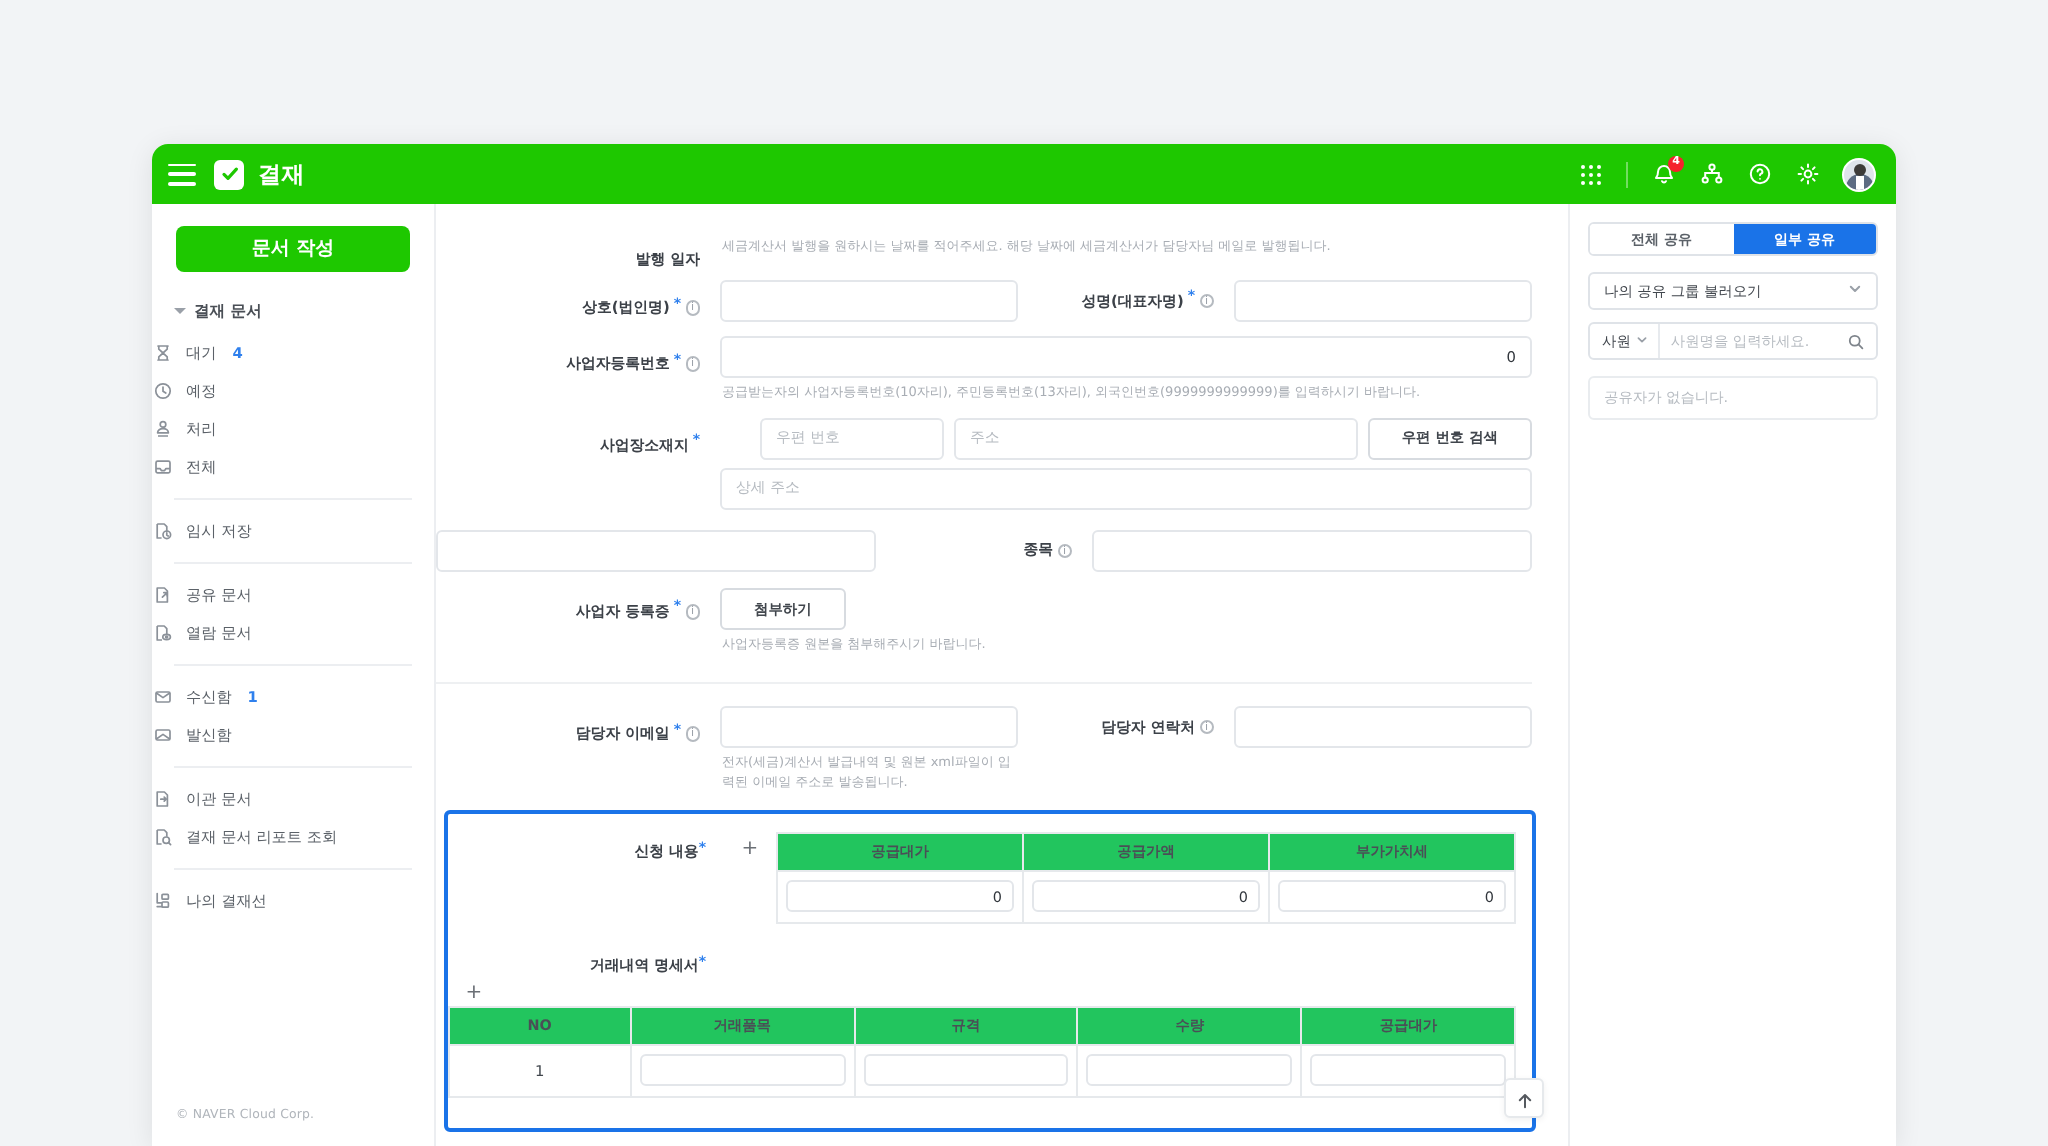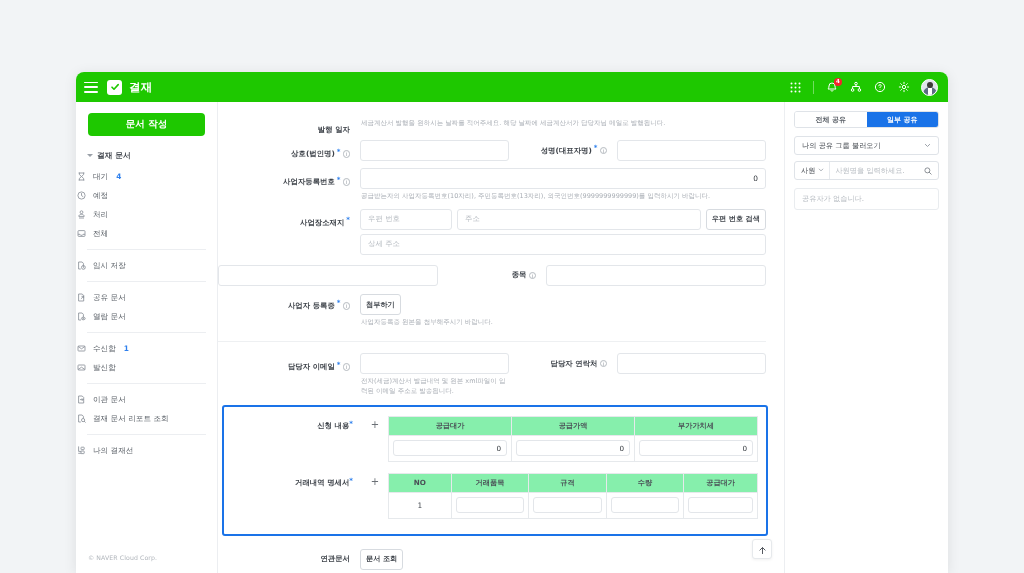--- a/index.html
+++ b/index.html
@@ -138,25 +138,25 @@
     padding: 3px 0 0 1px; margin-bottom:4px;
   }
   .two-col { display:flex; align-items:flex-start; }
   .two-col .half-a { flex:1; }
   .two-col .mid-lbl {
     width:108px; flex:none; text-align:right; padding-right:10px;
     font-size:7.4px; font-weight:700; color:#3c4148;
     display:flex; align-items:center; justify-content:flex-end; gap:2px; height:21px;
   }
   .two-col .half-b { flex:1; }
-  .inline { display:flex; gap:5px; align-items:flex-end; }
+  .inline { display:flex; gap:5px; align-items:flex-end;margin-left:20px; }
   .btn-outline {
     height:21px; border:1px solid #d7dbe0; border-radius:3px;
     background:#fff; font-size:7.2px; font-weight:700; color:#41464d;
-    padding: 0 5px; display:flex; align-items:center; justify-content:center;
+    padding: 0 16px; display:flex; align-items:center; justify-content:center;
     cursor:pointer; white-space:nowrap; flex:none;
   }
   .hr { height:1px; background:#eef0f2; margin: 9px 10px 11px 0; }
 
   
   .highlight {
     border:2px solid #1a73e8; border-radius:3px;
     margin: 4px 8px 0 4px; padding: 9px 8px 11px 0;
   }
   .tbl-row { display:flex; align-items:flex-start; margin-bottom: 4px; }
@@ -167,21 +167,21 @@
   .plus-col {
     width:26px; flex:none; display:flex; align-items:flex-start;
     justify-content:center; padding-top:4px;
   }
   .plus {
     width:11px;height:11px; display:flex;align-items:center;justify-content:center;
     color:#6b7076; font-size:10px; line-height:1; cursor:pointer;
   }
   table.grid { border-collapse:collapse; width:100%; table-layout:fixed; }
   table.grid th {
-    background:#86efac; border:1px solid #e6e9ec;
+    background:#22c55e; border:1px solid #e6e9ec;
     font-size:7.2px; font-weight:700; color:#4a4f56;
     height:19px; text-align:center;
   }
   table.grid td {
     border:1px solid #e6e9ec; height:26px;
     text-align:center; font-size:7.4px; color:#41464d;
     padding: 0 4px; background:#fff;
   }
   .cell-inp {
     border:1px solid #e3e6ea; border-radius:3px; height:16px;
@@ -610,21 +610,21 @@
                         <div class="cell-inp">
                           <span class="r">0</span>
                         </div>
                       </td>
                 </tr>
                   </tbody>
               </table>
             </div>
           </div>
 
-          <div class="tbl-row" style="margin-top:11px;">
+          <div class="tbl-row" style="margin-top:11px;flex-direction:column;">
             <div class="tbl-lbl">
               <span>거래내역 명세서</span><span class="req">*</span>
             </div>
             <div class="plus-col">
                 <div class="plus">+</div>
               </div>
             <div style="flex:1;min-width:0;">
               <table class="grid">
                 <thead>
                     <tr>

